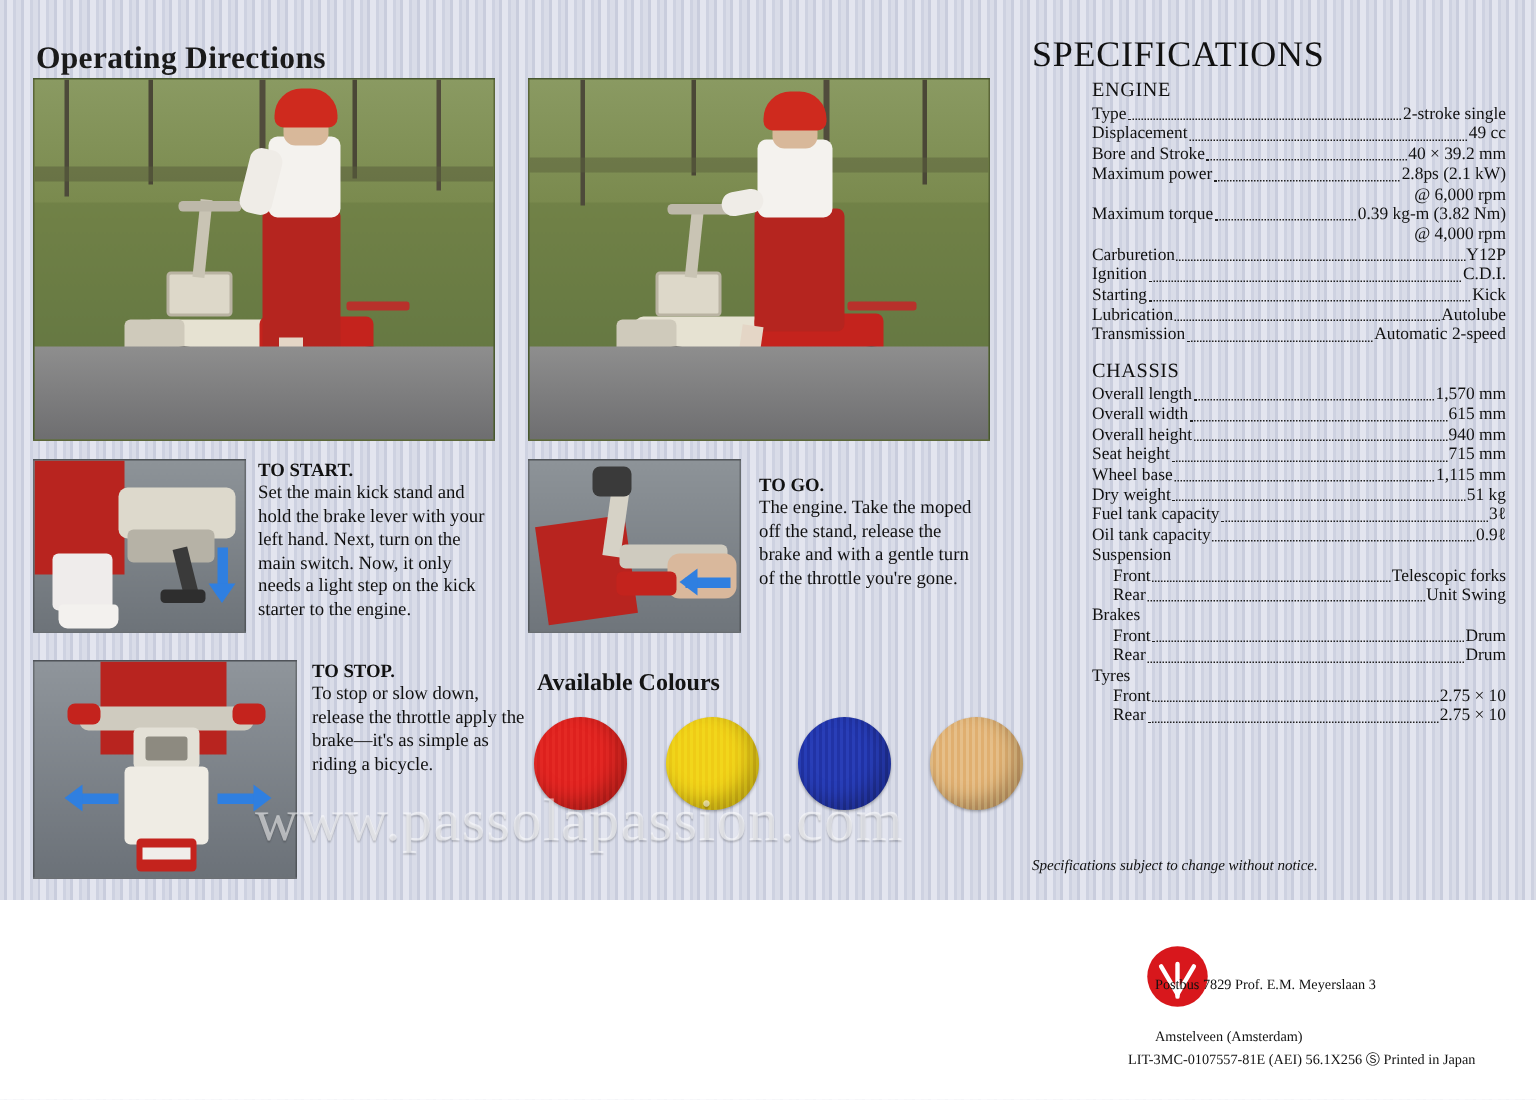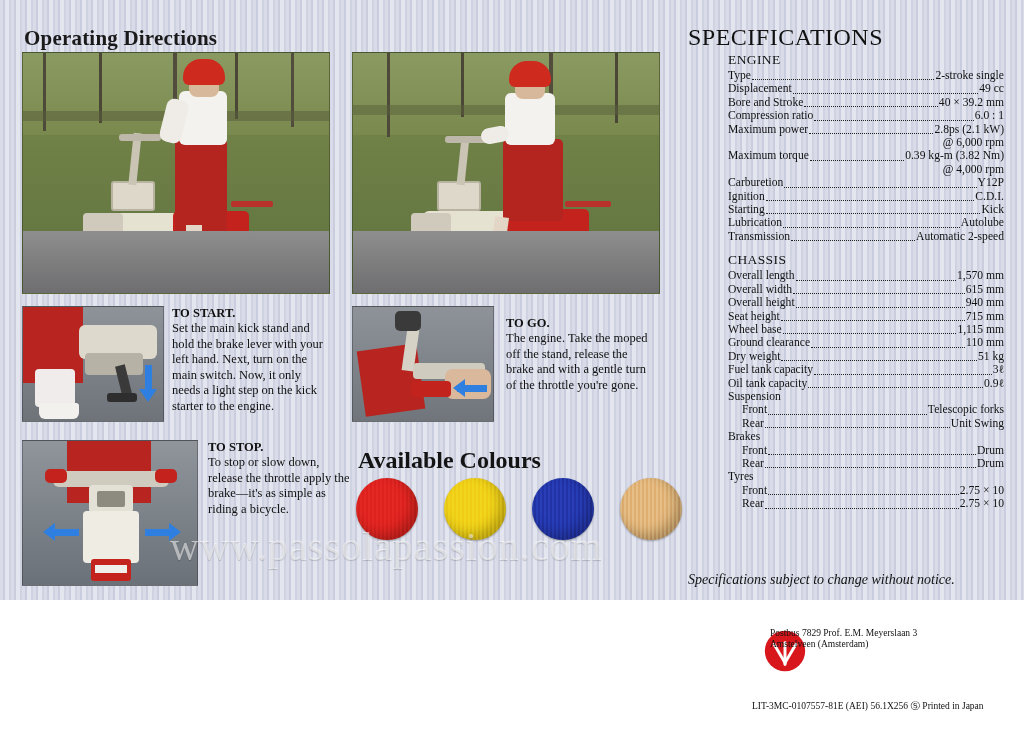--- a/index.html
+++ b/index.html
@@ -43,21 +43,21 @@
     color:#1a1a1a; font-family:"Liberation Serif", serif;
   }
   .h-spec {
     position:absolute; left:688px; top:24px;
     font-size:24px; color:#111;
     font-family:"Liberation Serif", serif;
     letter-spacing:.5px;
   }
   .h-colours {
     position:absolute; left:358px; top:447px;
-    font-size:24px; font-weight:bold; color:#141414;
+    font-size:16px; font-weight:bold; color:#141414;
   }
 
   
   .photo { position:absolute; overflow:hidden; border:1px solid rgba(0,0,0,.25); }
   .ph-grass {
     background:
       linear-gradient(#7b8a4e 0%, #6f8046 40%, #5f7340 100%);
   }
   .ph-grass::before{
     content:""; position:absolute; left:0; top:0; right:0; height:34%;
@@ -100,37 +100,37 @@
   .spec-row .lbl { flex:0 0 auto; }
   .spec-row .dots {
     flex:1 1 auto; overflow:hidden; margin:0 1px 2px 1px;
     border-bottom:1px dotted #222; height:9px;
   }
   .spec-row .val { flex:0 0 auto; }
   .spec-row.indent .lbl { padding-left:14px;text-align:right; }
   .spec-row.plain { display:block; }
   .spec-row.rightonly { justify-content:flex-end; }
   .spec-note {
-    position:absolute; left:688px; top:572px; font-size:14px;
+    position:absolute; left:688px; top:572px; font-size:10px;
     font-style:italic; color:#111;
   }
 
   
   #wm {
     position:absolute; left:170px; top:523px;
     font-size:40px; color:rgba(255,255,255,.55);
     font-family:"Liberation Serif", serif;
     text-shadow:0 1px 1px rgba(0,0,0,.18);
     letter-spacing:1px; pointer-events:none; white-space:nowrap;
   }
 
   
   #brand { position:absolute; left:770px; top:628px; }
   #brandname { font-size:21px; font-weight:bold; color:#111; letter-spacing:.3px;}
-  #brandaddr1, #brandaddr2 { font-size:9.5px; color:#111; line-height:11px; }
+  #brandaddr1, #brandaddr2 { font-size:9.5px; color:#111; line-height:11px;margin-top:24px; }
   #tuningfork { position:absolute; left:764px; top:630px; width:42px; height:42px; }
   #litline { position:absolute; left:752px; top:700px; font-size:9.5px; color:#111; }
 </style>
 </head>
 <body>
 
 <div id="page">
   <div id="sheet"></div>
   <div id="bottombar"></div>
 
@@ -279,25 +279,20 @@
           <span class="lbl">Displacement</span>
           <span class="dots"></span>
           <span class="val">49 cc</span>
         </div>
         <div class="spec-row">
           <span class="lbl">Bore and Stroke</span>
           <span class="dots"></span>
           <span class="val">40 × 39.2 mm</span>
         </div>
         <div class="spec-row">
-          <span class="lbl">Compression ratio</span>
-          <span class="dots"></span>
-          <span class="val">6.0 : 1</span>
-        </div>
-        <div class="spec-row">
           <span class="lbl">Maximum power</span>
           <span class="dots"></span>
           <span class="val">2.8ps (2.1 kW)</span>
         </div>
         <div class="spec-row rightonly">
           <span class="val">@ 6,000 rpm</span>
         </div>
         <div class="spec-row">
           <span class="lbl">Maximum torque</span>
           <span class="dots"></span>
@@ -351,25 +346,20 @@
         </div>
         <div class="spec-row">
           <span class="lbl">Seat height</span>
           <span class="dots"></span>
           <span class="val">715 mm</span>
         </div>
         <div class="spec-row">
           <span class="lbl">Wheel base</span>
           <span class="dots"></span>
           <span class="val">1,115 mm</span>
-        </div>
-        <div class="spec-row">
-          <span class="lbl">Ground clearance</span>
-          <span class="dots"></span>
-          <span class="val">110 mm</span>
         </div>
         <div class="spec-row">
           <span class="lbl">Dry weight</span>
           <span class="dots"></span>
           <span class="val">51 kg</span>
         </div>
         <div class="spec-row">
           <span class="lbl">Fuel tank capacity</span>
           <span class="dots"></span>
           <span class="val">3ℓ</span>

